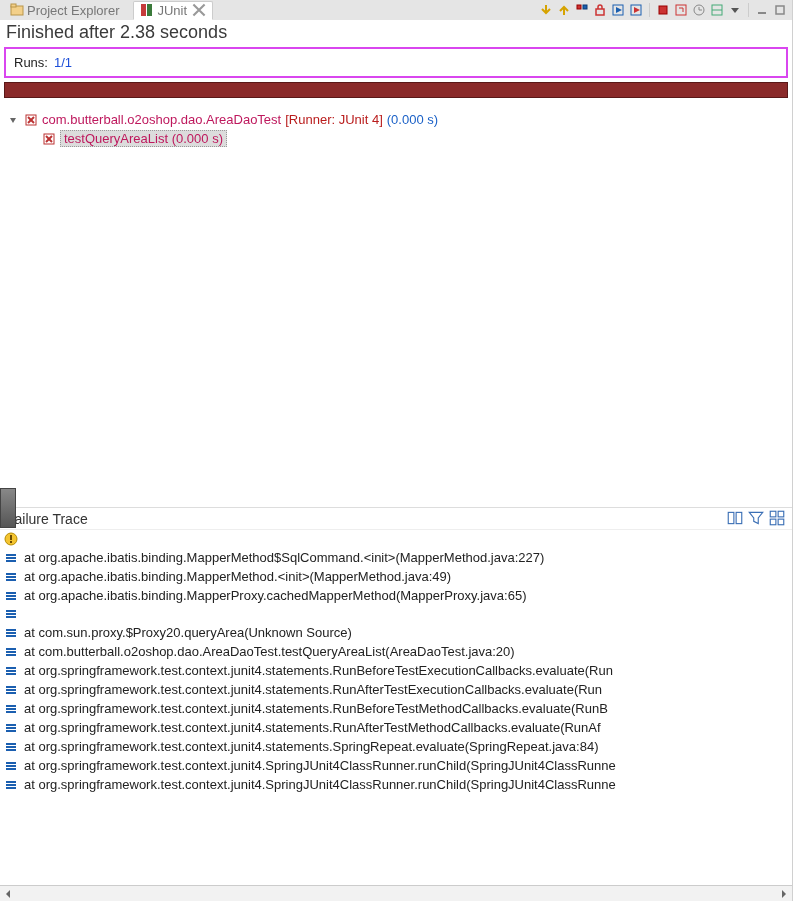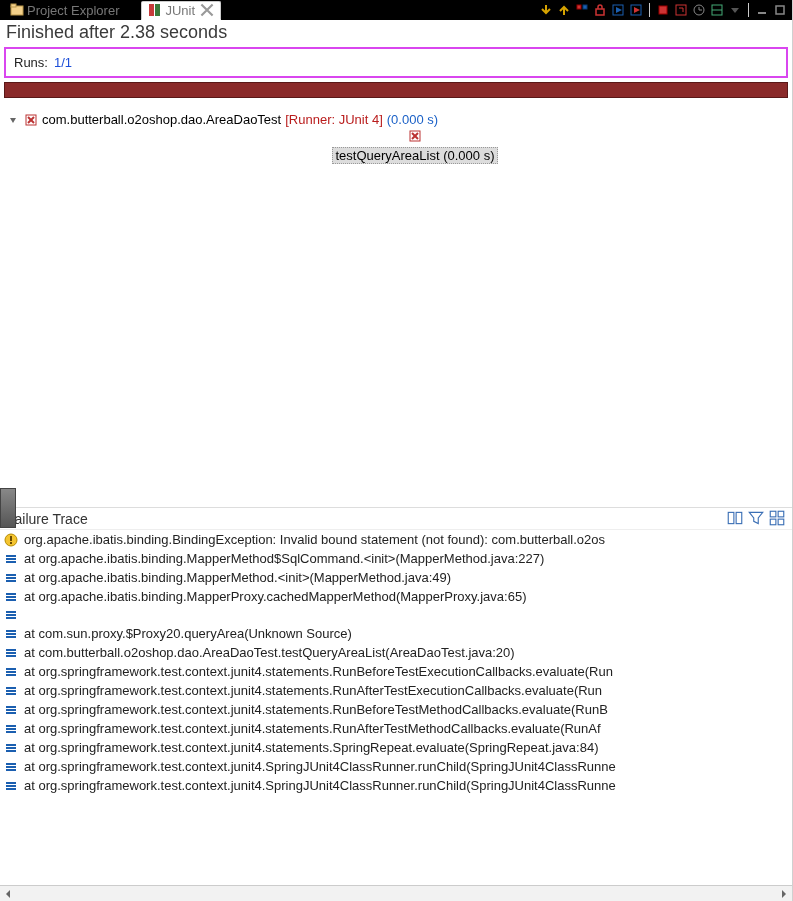--- a/index.html
+++ b/index.html
@@ -1,41 +1,41 @@
 <!DOCTYPE html>
 <html><head>
 <meta charset="utf-8">
 <style>
   * { box-sizing: border-box; margin: 0; padding: 0; font-family: "Segoe UI", Tahoma, sans-serif; font-size: 13px; }
   body { width: 793px; height: 901px; background: #fff; color: #333; overflow: hidden; display:flex; flex-direction:column; border-right:1px solid #d0d0d0; }
-  .tabbar { height: 20px; display:flex; align-items:center; gap:16px; padding:0 4px; background:#000000; color:#777; }
+  .tabbar { height: 20px; display:flex; align-items:center; gap:8px; padding:0 4px; background:#e5e5e5; color:#777; }
   .tabbar .tab { display:flex; align-items:center; gap:3px; padding:1px 6px; cursor:default; }
   .tabbar .tab.active { background:#fff; border-top:1px solid #ccc; border-left:1px solid #ccc; border-right:1px solid #ccc; border-bottom:1px solid #fff; border-radius:2px 2px 0 0; }
   .tabbar .spacer { flex:1; }
   .tabbar .toolbar { display:flex; align-items:center; gap:2px; }
   .toolbar .tbtn { width:16px; height:16px; display:flex; align-items:center; justify-content:center; cursor:pointer; color:#666; }
   .toolbar .tbtn svg { width:14px; height:14px; }
   .toolbar .sep      { width:1px; height:14px; background:#ccc; margin:0 3px; }
   .status-line { padding:2px 6px 4px; font-size:18px; color:#3a3a3a; }
   .counter-row { border:2px solid #d946ef; padding:6px 8px; display:flex; align-items:center; margin:0 4px 4px; }
   .counter-row .group { display:flex; align-items:center; gap:10px; }
   .counter-row .label { color:#222; }
   .counter-row .value { color:#1d4ed8; }
   .counter-row .col   { display:flex; align-items:center; gap:6px; }
   .icon-err  { width:10px; height:10px; background:#c33; border:1px solid #900; display:inline-block; position:relative; }
   .icon-fail { width:10px; height:10px; background:#fff; border:1px solid #25a; display:inline-block; position:relative; }
   .icon-fail:after { content:""; position:absolute; left:1px; top:1px; right:1px; bottom:1px; background:#25a; }
   .progress-bar { height:16px; margin:0 4px 6px; background:#8a2a2a; border:1px solid #5a1818; }
   .tree { padding:6px 4px 4px 8px; flex:0 0 auto; }
   .tree-row { display:flex; align-items:center; gap:4px; height:19px; white-space:nowrap; }
   .tree-row .twist { width:12px; text-align:center; color:#666; cursor:pointer; }
-  .tree-row .tname { color:#000000; }
+  .tree-row .tname { color:#be185d; }
   .tree-row .meta  { color:#b91c1c; }
   .tree-row .time  { color:#1b61c7; }
-  .tree .child { margin-left:34px;flex-direction:column; }
+  .tree .child { margin-left:34px; }
   .tree .selected { background:#dcdcdc; border:1px dotted #999; padding:0 3px; }
   .node-icon { width:14px; height:14px; display:inline-flex; align-items:center; justify-content:center; }
   .gap-flex { flex:1; min-height:260px; }
   .ft-header { display:flex; align-items:center; padding:0 6px 2px; border-top:1px solid #ddd; }
   .ft-header .ft-title { font-size:14px; color:#333; padding-top:3px; }
   .ft-header .ft-spacer { flex:1; }
   .ft-header .ft-tools { display:flex; gap:3px; align-items:center; }
   .ft-header .ft-tools .tbtn { width:18px; height:18px; color:#3b6fb5; }
   .stack  { overflow:auto; flex:1; position:relative; border-top:1px solid #eee; }
   .stack-body { min-width:900px; }
@@ -227,21 +227,20 @@
 <div class="stack">
   <div class="stack-body" id="stack-body">
       <div class="stack-row">
         <span class="line-icon">
           <svg class="sv" viewBox="0 0 14 14">
             <circle cx="7" cy="7" r="6" fill="#f4c430" stroke="#b58b00"></circle>
             <rect x="6" y="3" width="2" height="5" fill="#6b4b00"></rect>
             <rect x="6" y="9" width="2" height="2" fill="#6b4b00"></rect>
           </svg>
         </span>
-        <span>org.apache.ibatis.binding.BindingException: Invalid bound statement (not found): com.butterball.o2os</span>
       </div>
       <div class="stack-row">
         <span class="line-icon">
           <svg class="sv" viewBox="0 0 14 14">
             <line x1="2" y1="4" x2="12" y2="4" stroke="#1b5fb0" stroke-width="2"></line>
             <line x1="2" y1="7" x2="12" y2="7" stroke="#1b5fb0" stroke-width="2"></line>
             <line x1="2" y1="10" x2="12" y2="10" stroke="#1b5fb0" stroke-width="2"></line>
           </svg>
         </span>
         <span>at org.apache.ibatis.binding.MapperMethod$SqlCommand.&lt;init&gt;(MapperMethod.java:227)</span>

